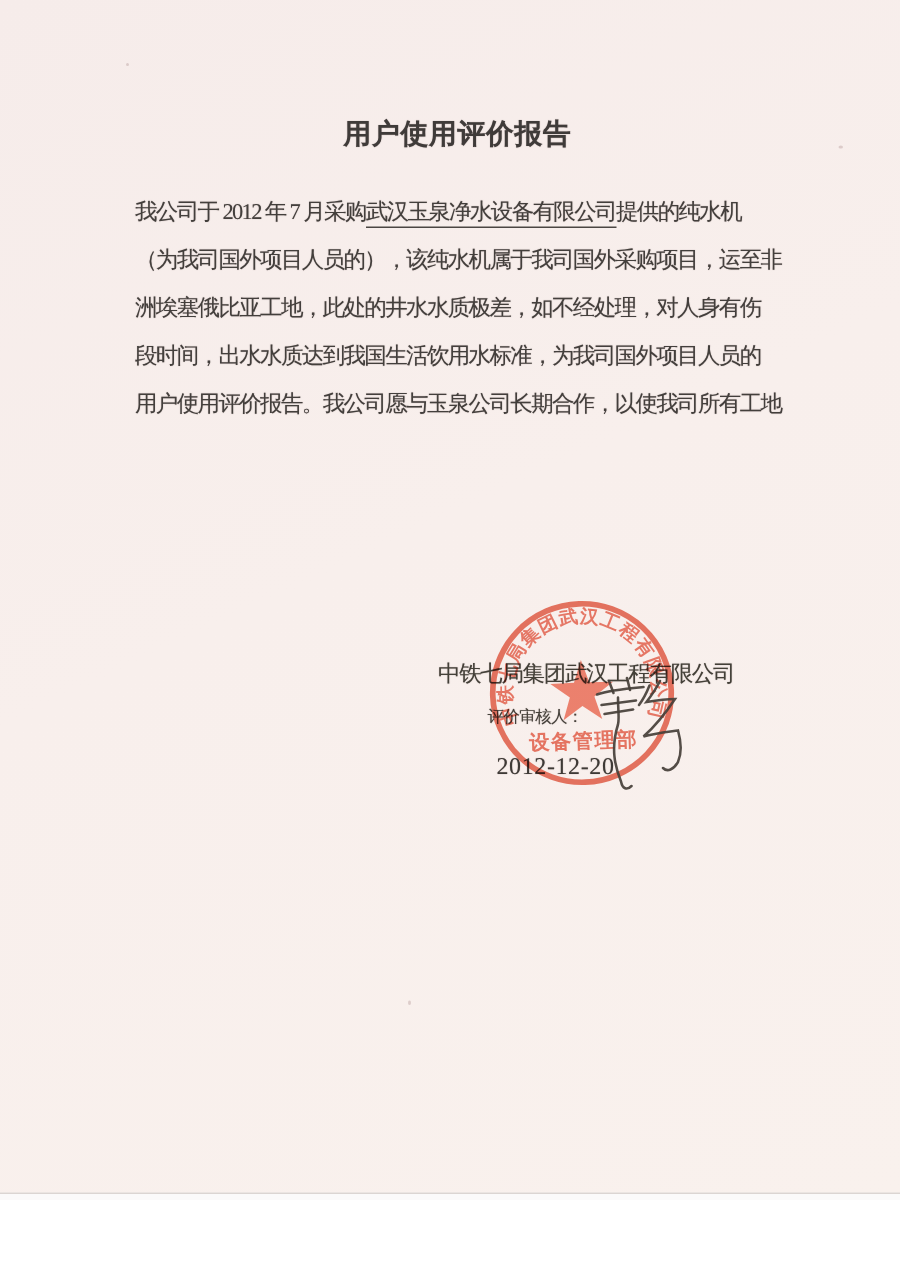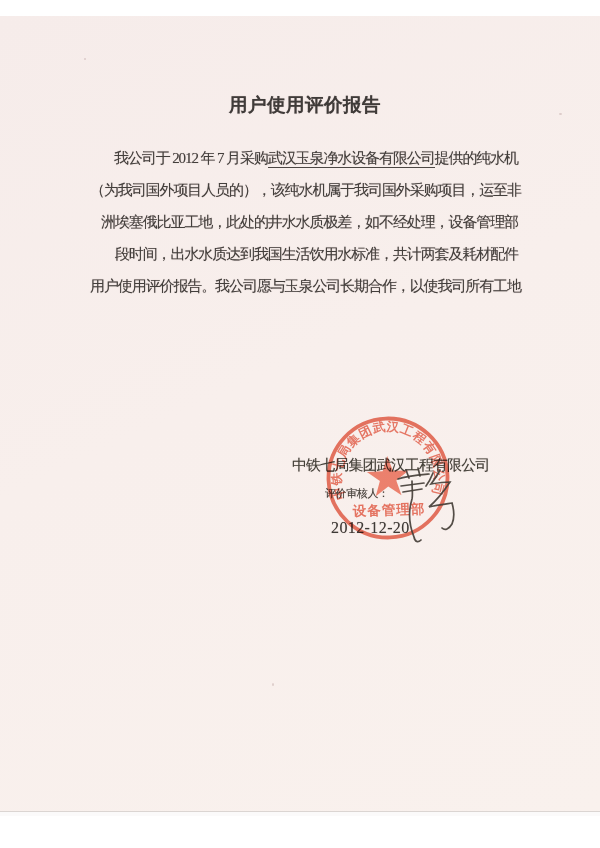--- a/index.html
+++ b/index.html
@@ -1,21 +1,21 @@
 <!DOCTYPE html>
 <html lang="zh"><head>
 <meta charset="utf-8">
 <style>
   * { margin: 0; padding: 0; box-sizing: border-box; }
   html, body { width: 600px; height: 848px; background: #ffffff; overflow: hidden; }
   body { font-family: "Liberation Serif", "DejaVu Serif", serif; }
 
   .paper {
     position: absolute;
-    left: 0; top: 16px;
+    left: 0; top: 0;
     width: 600px; height: 800px;
     background: linear-gradient(155deg, #f6ecea 0%, #f8efec 45%, #f9f1ed 100%);
   }
 
   
   .speck { position: absolute; border-radius: 50%; background: rgba(150,115,115,0.28); }
   .speck.s1 { left: 84px;  top: 42px;  width: 2px; height: 2px; }
   .speck.s2 { left: 559px; top: 97px;  width: 3px; height: 2px; }
   .speck.s3 { left: 272px; top: 667px; width: 2px; height: 3px; }
 
@@ -35,21 +35,21 @@
     position: absolute;
     left: 90px; top: 126px;
     width: 428px;
     font-size: 15px;
     line-height: 32px;
     letter-spacing: -1.1px;
     color: #433f3c;
     text-shadow: 0 0 0.7px rgba(95,75,75,0.5);
     white-space: nowrap;
   }
-  .body-line { height: 32px; text-align: right; }
+  .body-line { height: 32px; }
   .underlined { border-bottom: 1px solid #4b4643; padding-bottom: 1px; }
 
   .sig-company {
     position: absolute;
     left: 292px; top: 440px;
     font-size: 15px;
     letter-spacing: -0.9px;
     color: #434038;
     text-shadow: 0 0 0.7px rgba(95,75,75,0.5);
     white-space: nowrap;
@@ -104,22 +104,22 @@
 
   <span class="speck s1"></span>
   <span class="speck s2"></span>
   <span class="speck s3"></span>
 
   <h1 class="doc-title">用户使用评价报告</h1>
 
   <div class="body-text">
     <div class="body-line"><span>我公司于 2012 年 7 月采购</span><span class="underlined">武汉玉泉净水设备有限公司</span><span>提供的纯水机</span></div>
     <div class="body-line">（为我司国外项目人员的），该纯水机属于我司国外采购项目，运至非</div>
-    <div class="body-line">洲埃塞俄比亚工地，此处的井水水质极差，如不经处理，设备管理部</div>
-    <div class="body-line">段时间，出水水质达到我国生活饮用水标准，共计两套及耗材配件</div>
+    <div class="body-line">洲埃塞俄比亚工地，此处的井水水质极差，如不经处理，对人身有伤</div>
+    <div class="body-line">段时间，出水水质达到我国生活饮用水标准，为我司国外项目人员的</div>
     <div class="body-line">用户使用评价报告。我公司愿与玉泉公司长期合作，以使我司所有工地</div>
   </div>
 
   <div class="sig-company">中铁七局集团武汉工程有限公司</div>
   <div class="sig-reviewer">评价审核人：</div>
   <div class="sig-date">2012-12-20</div>
 
   <svg class="stamp" viewBox="0 0 140 140" xmlns="http://www.w3.org/2000/svg">
     <circle cx="70" cy="70" r="59.5" fill="none" stroke="#e55d46" stroke-width="3.8" stroke-opacity="0.95"></circle>
     <path id="sealArc" d="M 27.4 89.9 A 47 47 0 1 1 112.6 89.9" fill="none"></path>

